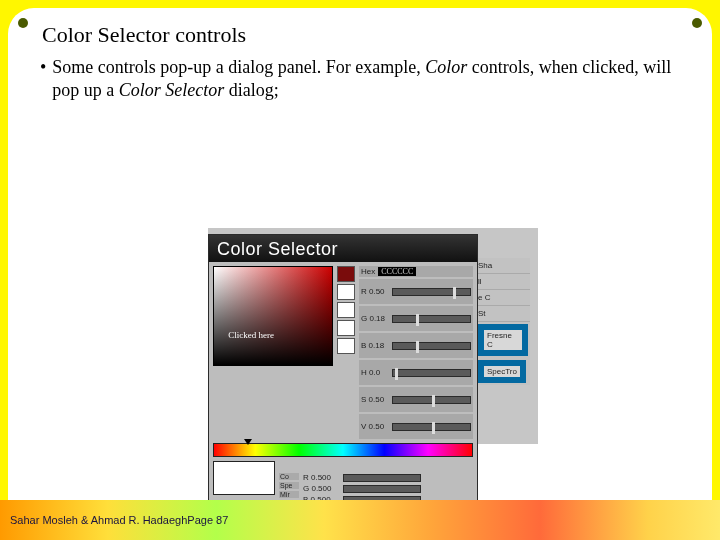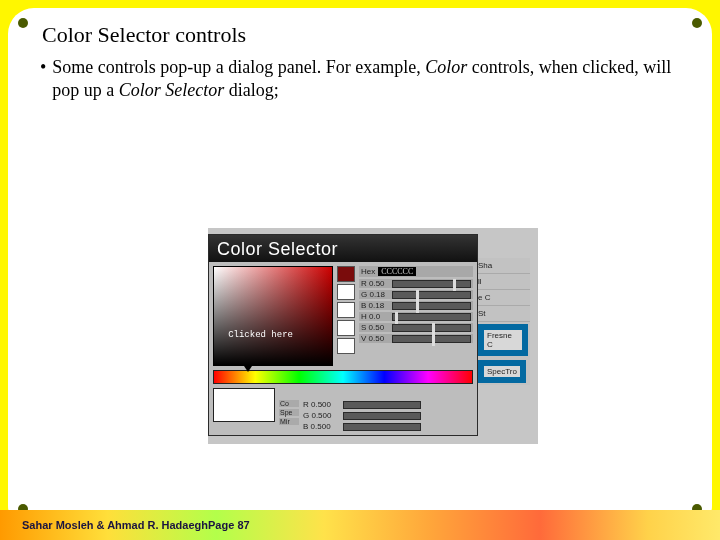--- a/index.html
+++ b/index.html
@@ -83,21 +83,21 @@
     height: 100px;
     background: linear-gradient(to bottom, rgba(0,0,0,0) 0%, #000 100%),
                 linear-gradient(to right, #fff 0%, #cc0000 100%);
     position: relative;
     border: 1px solid #000;
   }
   .sv-marker {
     position: absolute;
     top: 64%;
     left: 12%;
-    font-family: Liberation Mono, monospace;
+    font-family: Liberation Serif, serif;
     font-size: 9px;
     color: #fff;
   }
   .swatches {
     width: 18px;
     display: flex;
     flex-direction: column;
     gap: 2px;
   }
   .swatch {
@@ -122,21 +122,21 @@
   }
   .hexrow .hexval {
     background:#000; color:#ccc; padding:0 3px; font-family: Liberation Serif, serif;
     font-size:8px;
   }
   .chanrow {
     display: flex;
     align-items: flex-end;
     gap: 3px;
     background: #a8a8a8;
-    padding: 0 2px;
+    padding: 8px 2px;
   }
   .chanrow .lab { width: 28px; }
   .chanrow .bar {
     flex: 1;
     height: 8px;
     background: #5a5a5a;
     position: relative;
     border: 1px solid #2a2a2a;
   }
   .chanrow .knob {
@@ -191,31 +191,31 @@
     background:#c2c2c2; white-space:nowrap; overflow:hidden;
   }
   .bg-btn {
     display:inline-block; background:#d8d8d8; border:6px solid #0369a1;
     padding:1px 3px; margin:2px; font-size:8px;
   }
   
   .footer {
     position: absolute;
     left: 0; right: 0; bottom: 0;
-    height: 30px;
+    height: 40px;
     background: linear-gradient(to right,
       #ff9a00 0%, #ffdf3a 15%, #b3ff4a 30%, #ffe24a 45%,
       #ffa53a 60%, #ff6a3a 75%, #ffd24a 90%, #ffe96a 100%);
     display: flex;
     align-items: center;
     font-family: Arial, sans-serif;
     font-size: 11px;
-    font-weight: bold;
+    font-weight: normal;
     color: #1a1440;
-    padding: 0 22px;
+    padding: 0 10px;
   }
   .footer .seg-left { flex: 0 0 auto; }
   .footer .seg-mid { flex: 1; text-align: center; }
   .footer .seg-right { flex: 0 0 auto; }
 </style>
 </head>
 <body>
 
 <div class="slide">
   <div class="corner-dot tl"></div>

